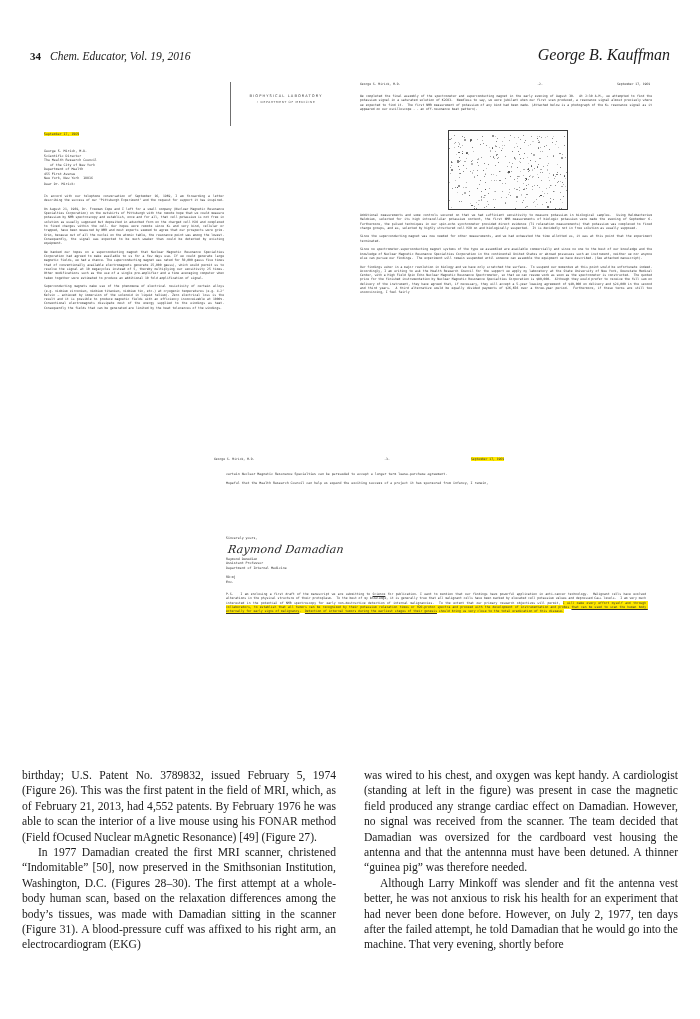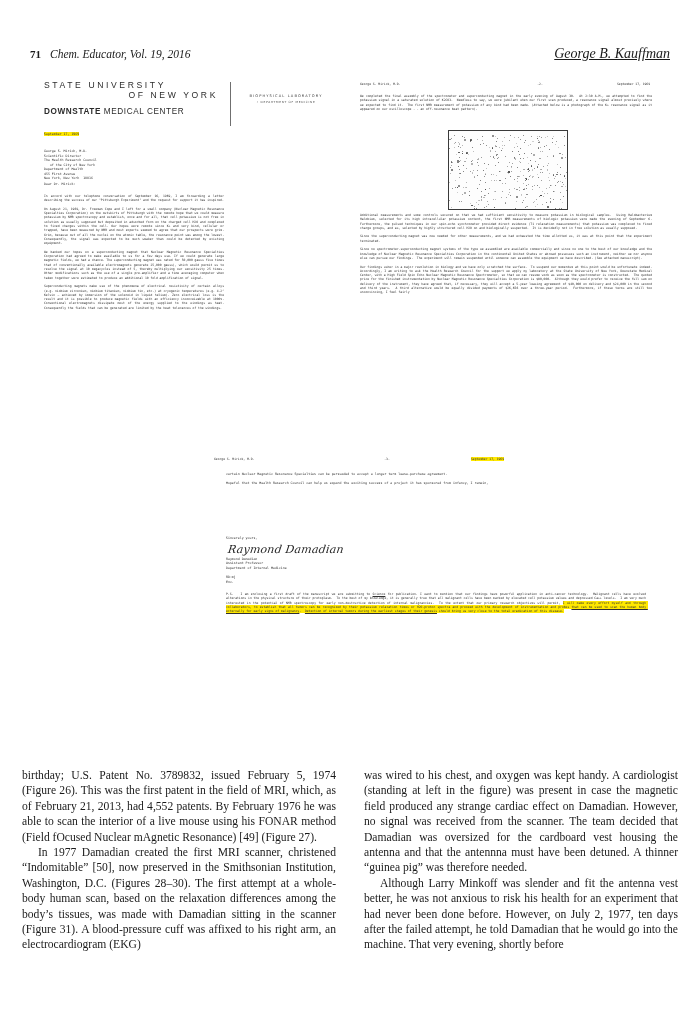--- a/index.html
+++ b/index.html
@@ -8,21 +8,21 @@
     font-family:"Liberation Serif", serif;
     color:#1a1a1a;
   }
   .page{position:absolute;inset:0;}
 
   
   .runhead{position:absolute;left:30px;right:30px;top:46px;height:16px;
            display:flex;align-items:baseline;font-style:italic;font-size:11.5px;}
   .runhead .pageno{font-style:normal;font-weight:bold;font-size:11px;margin-right:9px;}
   .runhead .spacer{flex:1;}
-  .runhead .author{font-style:italic;font-size:14px;text-decoration:underline;}
+  .runhead .author{font-style:italic;font-size:16px;}
 
   
   .figure{position:absolute;left:28px;top:72px;width:644px;height:655px;}
   .tw{font-family:"DejaVu Sans Mono", monospace;font-size:3.05px;line-height:4.3px;
       color:#303030;white-space:pre-wrap;}
   .tw.d{font-size:3.25px;line-height:4.55px;}
 
   
   .lh{position:absolute;left:16px;top:8px;width:176px;}
   .lh .l1,.lh .l2{font-family:"Liberation Sans", sans-serif;font-size:8.6px;
@@ -83,33 +83,28 @@
 
   .footer{position:absolute;left:0;right:0;top:981px;text-align:center;font-size:9.4px;color:#2a2a2a;}
   .footer i{font-style:italic;}
 </style>
 </head>
 <body>
 
 <div class="page">
 
   <div class="runhead">
-    <span class="pageno">71</span>
+    <span class="pageno">34</span>
     <span class="journal">Chem. Educator, Vol. 19, 2016</span>
     <span class="spacer"></span>
     <span class="author">George B. Kauffman</span>
   </div>
 
   <div class="figure">
 
-    <div class="lh">
-      <div class="l1">STATE UNIVERSITY</div>
-      <div class="l2">OF NEW YORK</div>
-      <div class="l3"><b>DOWNSTATE</b><span> MEDICAL CENTER</span></div>
-    </div>
     <div class="vrule"></div>
     <div class="dept">
       <div class="d1">BIOPHYSICAL LABORATORY</div>
       <div class="d2">• DEPARTMENT OF MEDICINE</div>
     </div>
 
     <div class="datestamp tw d"><span class="hl">September 17, 1969</span></div>
 
     <div class="addr tw d">George S. Mirick, M.D.
 Scientific Director

